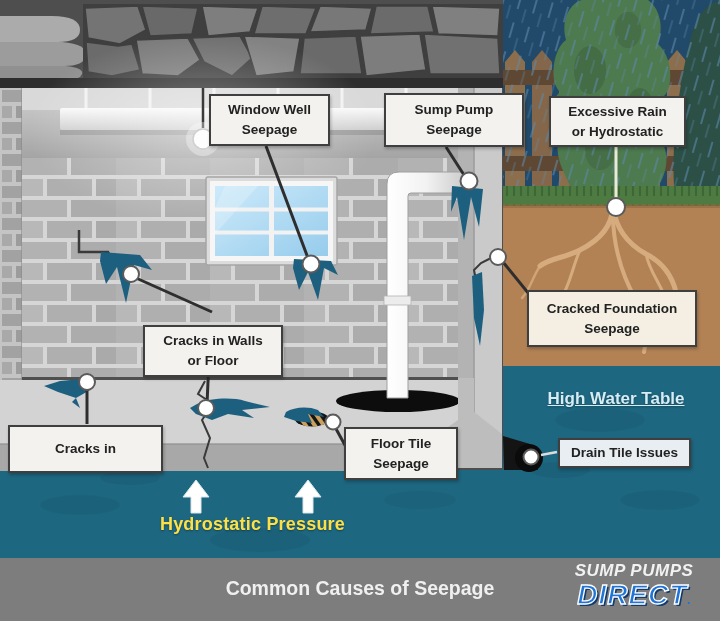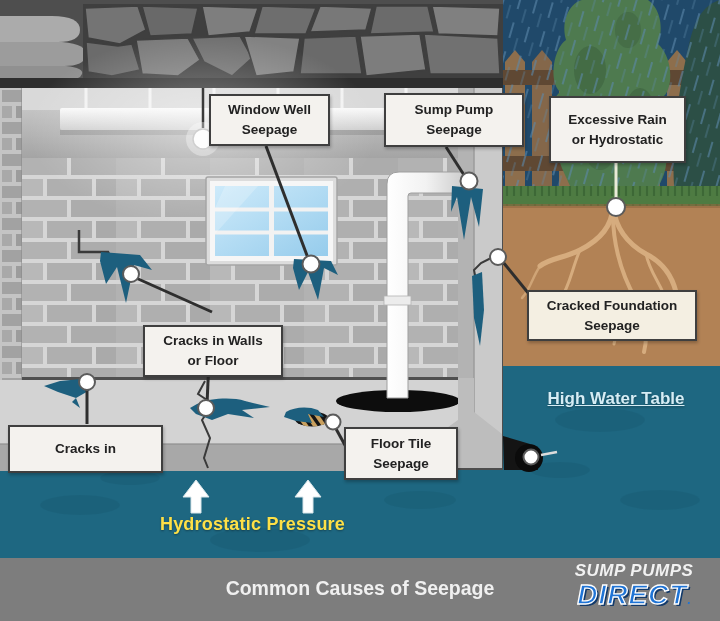--- a/index.html
+++ b/index.html
@@ -318,39 +318,42 @@
 </svg>
 
   <div class="callout" style="left:209px;top:94px;width:121px;height:52px;">
     <span>Window Well</span>
     <span>Seepage</span>
   </div>
   <div class="callout" style="left:384px;top:93px;width:140px;height:54px;">
     <span>Sump Pump</span>
     <span>Seepage</span>
   </div>
-  <div class="callout" style="left:549px;top:96px;width:137px;height:67px;">
+  <div class="callout" style="left:549px;top:96px;width:137px;height:51px;">
     <span>Excessive Rain</span>
     <span>or Hydrostatic</span>
   </div>
-  <div class="callout cream" style="left:527px;top:290px;width:170px;height:51px;">
+  <div class="callout cream" style="left:527px;top:290px;width:170px;height:57px;">
     <span>Cracked Foundation</span>
     <span>Seepage</span>
   </div>
   <div class="callout" style="left:143px;top:308px;width:140px;height:52px;margin-top:17px;">
     <span>Cracks in Walls</span>
     <span>or Floor</span>
   </div>
   <div class="callout" style="left:8px;top:425px;width:155px;height:48px;">
     <span>Cracks in</span>
   </div>
   <div class="callout" style="left:344px;top:427px;width:114px;height:53px;">
     <span>Floor Tile</span>
     <span>Seepage</span>
   </div>
+  <div class="callout blue" style="left:558px;top:438px;width:133px;height:30px;">
+    <span>Drain Tile Issues</span>
+  </div>
 
   <div id="hwt" class="floating-label">High Water Table</div>
   <div id="hyd" class="floating-label">Hydrostatic Pressure</div>
 
   <div id="brand">
     <span class="top">SUMP PUMPS</span>
     <span class="bottom">DIRECT</span><span class="mark">.</span>
   </div>
   <div id="footer-title">Common Causes of Seepage</div>
 

